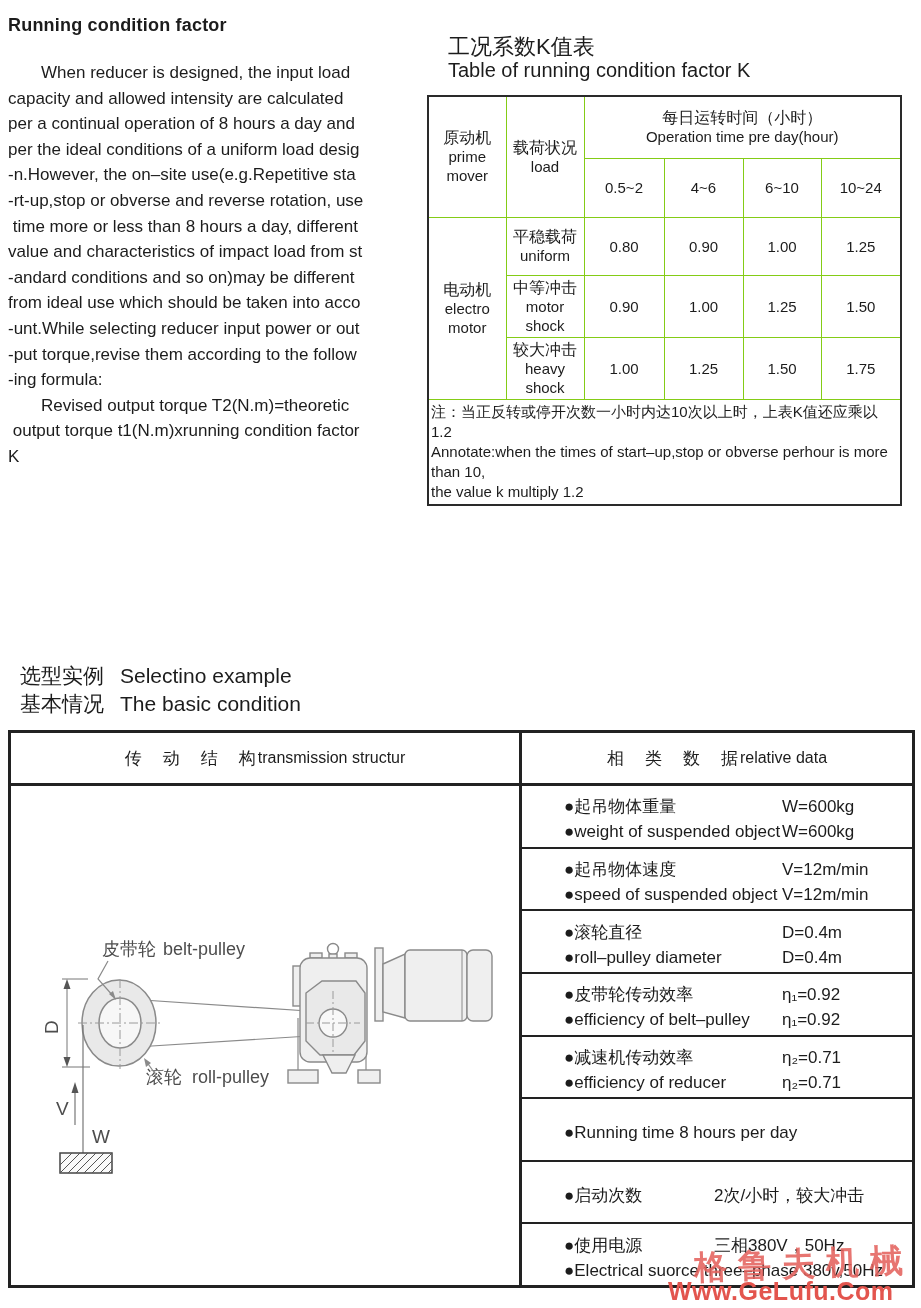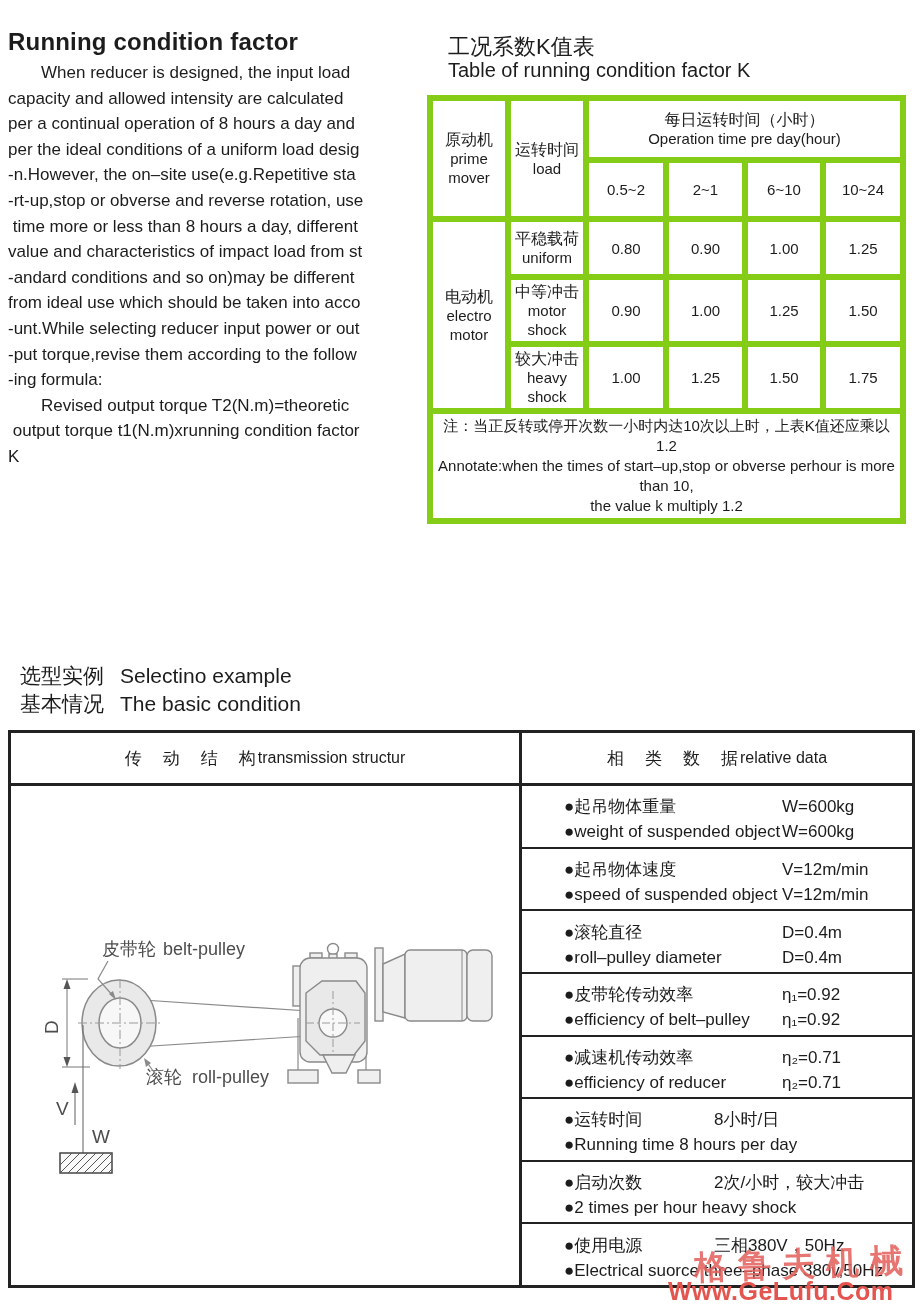--- a/index.html
+++ b/index.html
@@ -1,34 +1,34 @@
 <!DOCTYPE html>
 <html><head>
 <meta charset="utf-8">
 <style>
   html,body{margin:0;padding:0;background:#ffffff;}
   body{font-family:"Liberation Sans",sans-serif;color:#1c1c1c;}
   .page{position:relative;width:921px;height:1308px;background:#fff;overflow:hidden;}
   .abs{position:absolute;}
 
   
-  .rc-head{left:8px;top:28px;font-size:24px;font-weight:bold;letter-spacing:.2px;}
+  .rc-head{left:8px;top:15px;font-size:18px;font-weight:bold;letter-spacing:.2px;}
   .rc-body{left:8px;top:60px;width:428px;font-size:17px;line-height:25.6px;white-space:pre-wrap;}
 
   
   .kt-zh{left:448px;top:32px;font-size:22px;}
   .kt-en{left:448px;top:59px;font-size:20px;}
 
   
   table.ktable{position:absolute;left:427px;top:95px;border-collapse:collapse;table-layout:fixed;
     font-size:15px;line-height:19px;text-align:center;}
-  table.ktable td{border:6px solid #84cc16;vertical-align:middle;padding:2px;}
+  table.ktable td{border:1px solid #84cc16;vertical-align:middle;padding:2px;}
   table.ktable{border:2px solid #2a2a2a;}
   .zh{font-size:16px;}
-  td.knote{ text-align:center;padding:8px 10px;line-height:20px;white-space:pre-line;border-radius:19px;}
+  td.knote{ text-align:left;padding:8px 10px;line-height:20px;white-space:pre-line;border-radius:19px;}
 
   
   .sel{left:20px;font-size:21px;line-height:27px;display:flex;}
   .sel .en{margin-left:16px;}
 
   
   .btable{left:8px;top:730px;width:907px;height:558px;border:3px solid #222;box-sizing:border-box;
     display:flex;flex-direction:column;}
   .bt-header{display:flex;border-bottom:3px solid #222;height:50px;flex:0 0 auto;}
   .bt-hcell{display:flex;flex-direction:row;justify-content:center;align-items:center;}
@@ -89,26 +89,26 @@
         <col style="width:78px">
         <col style="width:80px">
         <col style="width:79px">
         <col style="width:78px">
         <col style="width:80px">
       </colgroup>
     <tbody>
         <tr style="height:62px">
       <td rowspan="2"><span class="zh">原动机</span><br><span style="white-space:pre-line">prime
 mover</span></td>
-      <td rowspan="2"><span class="zh">运转时间</span><br><span>load</span></td>
+      <td rowspan="2"><span class="zh">载荷状况</span><br><span>load</span></td>
       <td colspan="4"><span class="zh">每日运转时间（小时）</span><br><span>Operation time pre day(hour)</span></td>
     </tr>
     <tr style="height:59px">
       <td>0.5~2</td>
-      <td>2~1</td>
+      <td>4~6</td>
       <td>6~10</td>
       <td>10~24</td>
     </tr>
     <tr style="height:58px">
       <td rowspan="3"><span class="zh">电动机</span><br><span style="white-space:pre-line">electro
 motor</span></td>
       <td><span class="zh">平稳载荷</span><br><span>uniform</span></td>
       <td>0.80</td>
       <td>0.90</td>
       <td>1.00</td>
@@ -176,26 +176,24 @@
         </div>
         <div class="rel-row far">
           <div class="line"><span>●皮带轮传动效率</span><span class="val">η₁=0.92</span></div>
           <div class="line"><span>●efficiency of belt–pulley</span><span class="val">η₁=0.92</span></div>
         </div>
         <div class="rel-row far">
           <div class="line"><span>●减速机传动效率</span><span class="val">η₂=0.71</span></div>
           <div class="line"><span>●efficiency of reducer</span><span class="val">η₂=0.71</span></div>
         </div>
         <div class="rel-row near">
-          <div class="line"><span>●运转时间</span><span class="val">8小时/日</span></div>
           <div class="line"><span>●Running time 8 hours per day</span></div>
         </div>
         <div class="rel-row near">
           <div class="line"><span>●启动次数</span><span class="val">2次/小时，较大冲击</span></div>
-          <div class="line"><span>●2 times per hour heavy shock</span></div>
         </div>
         <div class="rel-row near">
           <div class="line"><span>●使用电源</span><span class="val">三相380V，50Hz</span></div>
           <div class="line"><span>●Electrical suorce three–phase 380v,50Hz</span></div>
         </div>
 
       </div>
     </div>
   </div>
 

